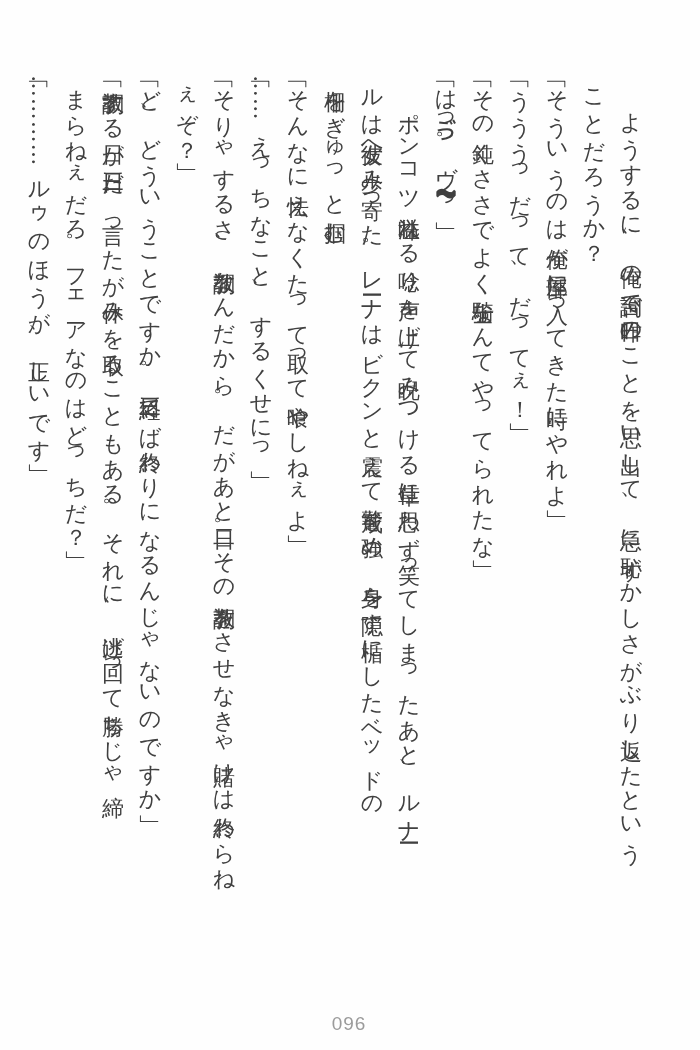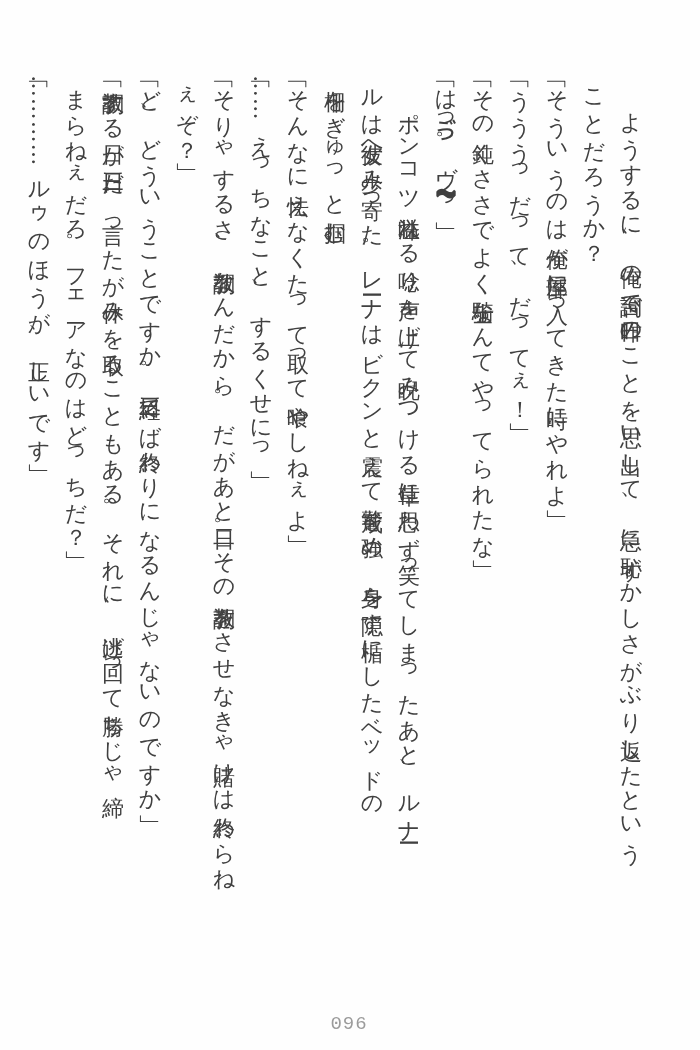--- a/index.html
+++ b/index.html
@@ -38,21 +38,21 @@
   }
   .line.indent {
     padding-top: 23px;
   }
   .page-number {
     position: absolute;
     top: 1013px;
     left: 0;
     right: 2px;
     text-align: center;
-    font-family: Liberation Mono, monospace;
+    font-family: Liberation Sans, sans-serif;
     font-size: 19px;
     color: #9b9b9b;
     letter-spacing: 1px;
   }
 </style>
 </head>
 <body>
 
 <div class="page">
   <div class="text-area" id="text-area">

